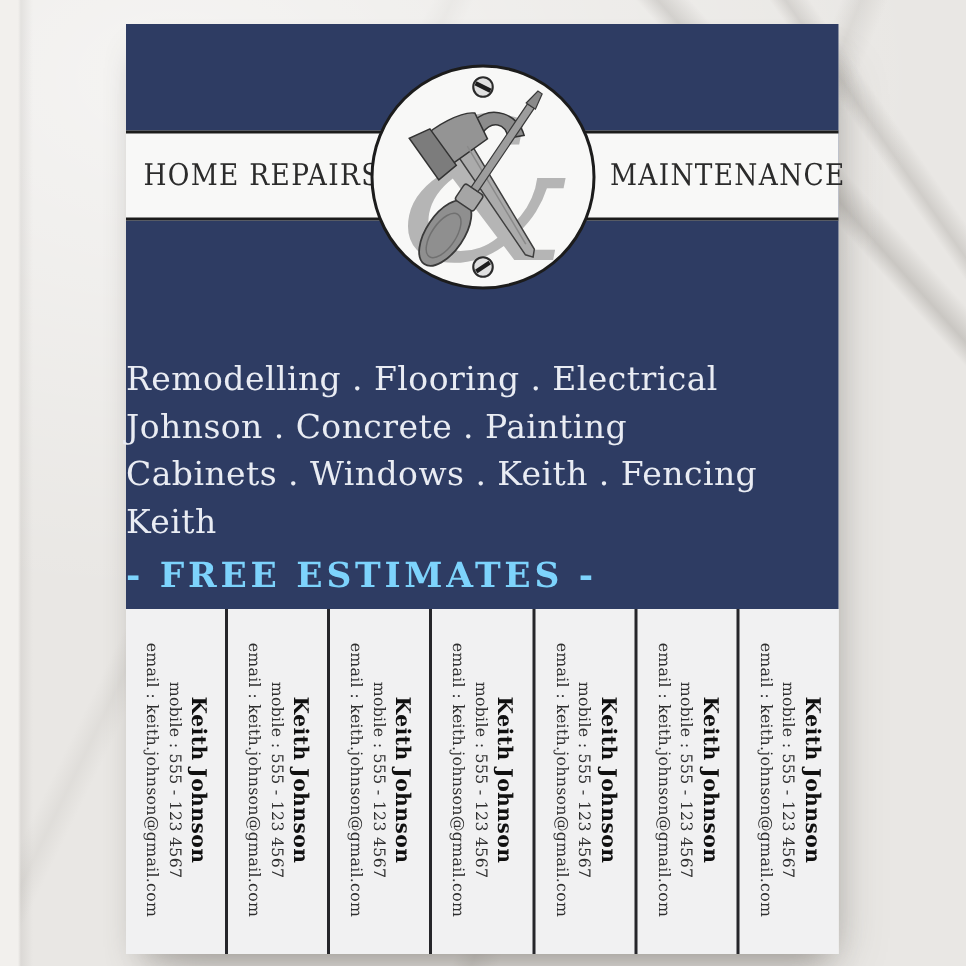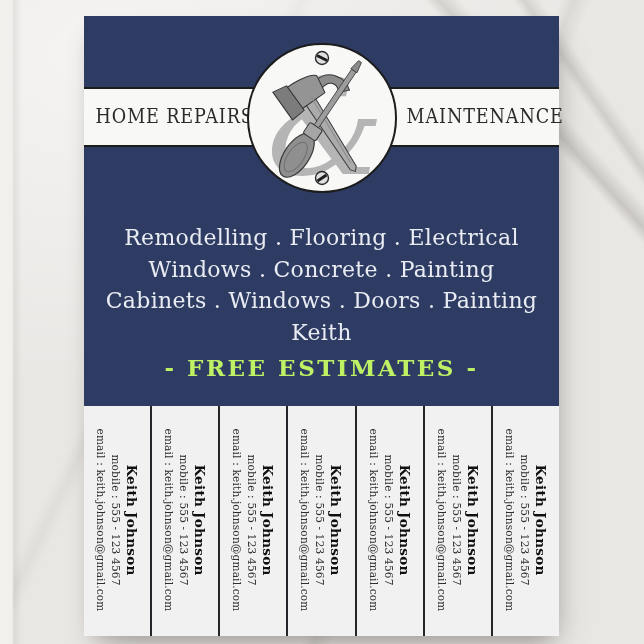--- a/index.html
+++ b/index.html
@@ -59,26 +59,26 @@
   .ampersand{
     position:absolute; left:0; top:0; width:146px; height:146px;
     display:flex; align-items:center; justify-content:center;
     font-style:italic; font-size:132px; line-height:1;
     color:var(--ampersand-gray);
     transform:translate(4px,10px);
   }
   .tools-svg{ position:absolute; left:0; top:0; width:146px; height:146px; }
   
   .services{
-    position:absolute; left:0; right:0; top:206px; z-index:1;
-    text-align:center; color:var(--services-text);
+    position:absolute; left:0; right:0; top:222px; z-index:1;
+    text-align:left; color:var(--services-text);
     font-size:22px; line-height:31.5px; letter-spacing:.3px;
   }
   .free-estimates{
-    margin-top:4px; font-weight:bold; font-size:23px; letter-spacing:2.5px; color:#bef264;
+    margin-top:4px; font-weight:bold; font-size:23px; letter-spacing:2.5px; color:#7dd3fc;
   }
   
   .tear-off-section{
     position:absolute; left:0; right:0; top:390px; bottom:0;
     display:flex; background:var(--strip-bg);
   }
   .strip{ flex:1 1 0; position:relative; overflow:hidden; background:var(--strip-bg); }
   .strip + .strip{ border-left:2px solid var(--divider); }
   .strip-inner{
     position:absolute; left:0; top:0; width:228px; height:66px;
@@ -127,22 +127,22 @@
         </g>
         <g>
           <circle cx="73" cy="133" r="6.5" fill="#e0e0e0" stroke="#2b2b2b" stroke-width="1.4"></circle>
           <line x1="68.5" y1="136" x2="77.5" y2="130" stroke="#1d1d1d" stroke-width="3"></line>
         </g>
       </svg>
     </div>
 
     <div class="services">
       <div class="services-line">Remodelling . Flooring . Electrical</div>
-      <div class="services-line">Windows . Concrete . Painting</div>
-      <div class="services-line">Cabinets . Windows . Doors . Painting</div>
+      <div class="services-line">Johnson . Concrete . Painting</div>
+      <div class="services-line">Cabinets . Windows . Keith . Fencing</div>
       <div class="services-line">Keith</div>
       <div class="free-estimates">- FREE ESTIMATES -</div>
     </div>
   </div>
 
   <div class="tear-off-section">
   <div class="strip">
     <div class="strip-inner">
       <div class="strip-name">Keith Johnson</div>
       <div class="strip-line">mobile : 555 - 123 4567</div>

